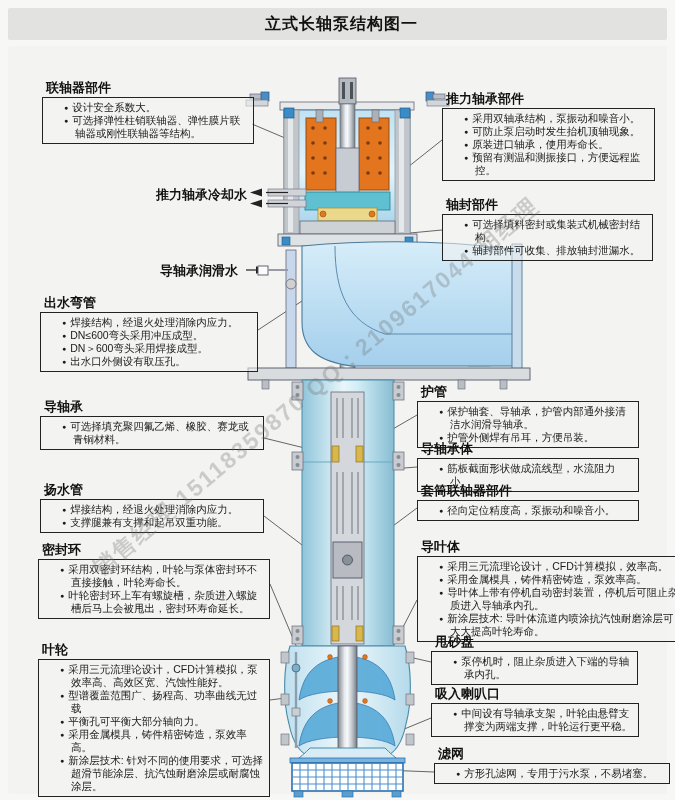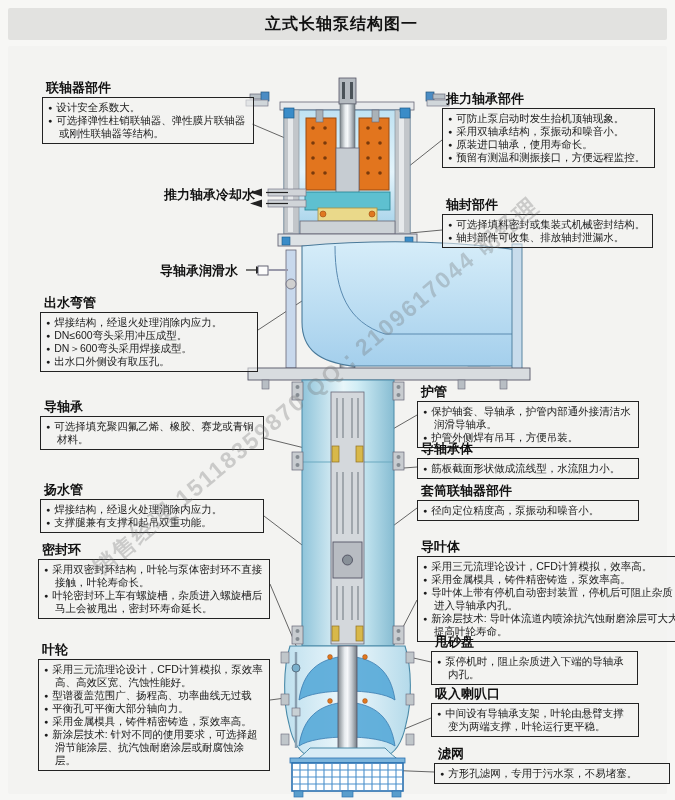--- a/index.html
+++ b/index.html
@@ -23,21 +23,21 @@
   .callout-title{
     font-size:13px;font-weight:bold;color:#111;
     margin:0 0 2px 4px;line-height:15px;white-space:nowrap;
   }
   .callout-box{
     list-style:none;margin:0;padding:3px 5px;
     border:1.2px solid #222;background:rgba(243,243,241,0.55);
   }
   .callout-box li{
     font-size:10.5px;line-height:13px;color:#1a1a1a;
-    padding-left:11px;text-indent:-11px;
+    padding-left:11px;text-indent:-11px;margin-left:16px;
   }
   .callout-box li::before{content:"●";font-size:7px;margin-right:4px;vertical-align:1px;}
   .flow-label{
     position:absolute;z-index:5;font-size:13px;font-weight:bold;color:#111;white-space:nowrap;
   }
   #pump-svg{position:absolute;left:0;top:0;z-index:2;pointer-events:none;}
   .watermark{
     position:absolute;left:96px;top:556px;z-index:8;
     transform:rotate(-40deg);transform-origin:0 50%;
     font-size:23px;letter-spacing:2px;white-space:nowrap;
@@ -309,21 +309,21 @@
 </svg>
 
 <div class="callout" style="left:42px;top:80px;width:212px">
   <div class="callout-title">联轴器部件</div>
   <ul class="callout-box">
       <li>设计安全系数大。</li>
       <li>可选择弹性柱销联轴器、弹性膜片联轴器或刚性联轴器等结构。</li>
     </ul>
 </div>
 
-<div class="flow-label" style="left:164px;top:186px">推力轴承冷却水</div>
+<div class="flow-label" style="left:156px;top:186px">推力轴承冷却水</div>
 
 <div class="flow-label" style="left:160px;top:262px">导轴承润滑水</div>
 
 <div class="callout" style="left:40px;top:295px;width:218px">
   <div class="callout-title">出水弯管</div>
   <ul class="callout-box">
       <li>焊接结构，经退火处理消除内应力。</li>
       <li>DN≤600弯头采用冲压成型。</li>
       <li>DN＞600弯头采用焊接成型。</li>
       <li>出水口外侧设有取压孔。</li>
@@ -360,22 +360,22 @@
       <li>型谱覆盖范围广、扬程高、功率曲线无过载</li>
       <li>平衡孔可平衡大部分轴向力。</li>
       <li>采用金属模具，铸件精密铸造，泵效率高。</li>
       <li>新涂层技术: 针对不同的使用要求，可选择超滑节能涂层、抗汽蚀耐磨涂层或耐腐蚀涂层。</li>
     </ul>
 </div>
 
 <div class="callout" style="left:442px;top:91px;width:213px">
   <div class="callout-title">推力轴承部件</div>
   <ul class="callout-box">
+      <li>采用双轴承结构，泵振动和噪音小。</li>
       <li>可防止泵启动时发生抬机顶轴现象。</li>
-      <li>采用双轴承结构，泵振动和噪音小。</li>
       <li>原装进口轴承，使用寿命长。</li>
       <li>预留有测温和测振接口，方便远程监控。</li>
     </ul>
 </div>
 
 <div class="callout" style="left:442px;top:197px;width:211px">
   <div class="callout-title">轴封部件</div>
   <ul class="callout-box">
       <li>可选择填料密封或集装式机械密封结构。</li>
       <li>轴封部件可收集、排放轴封泄漏水。</li>

